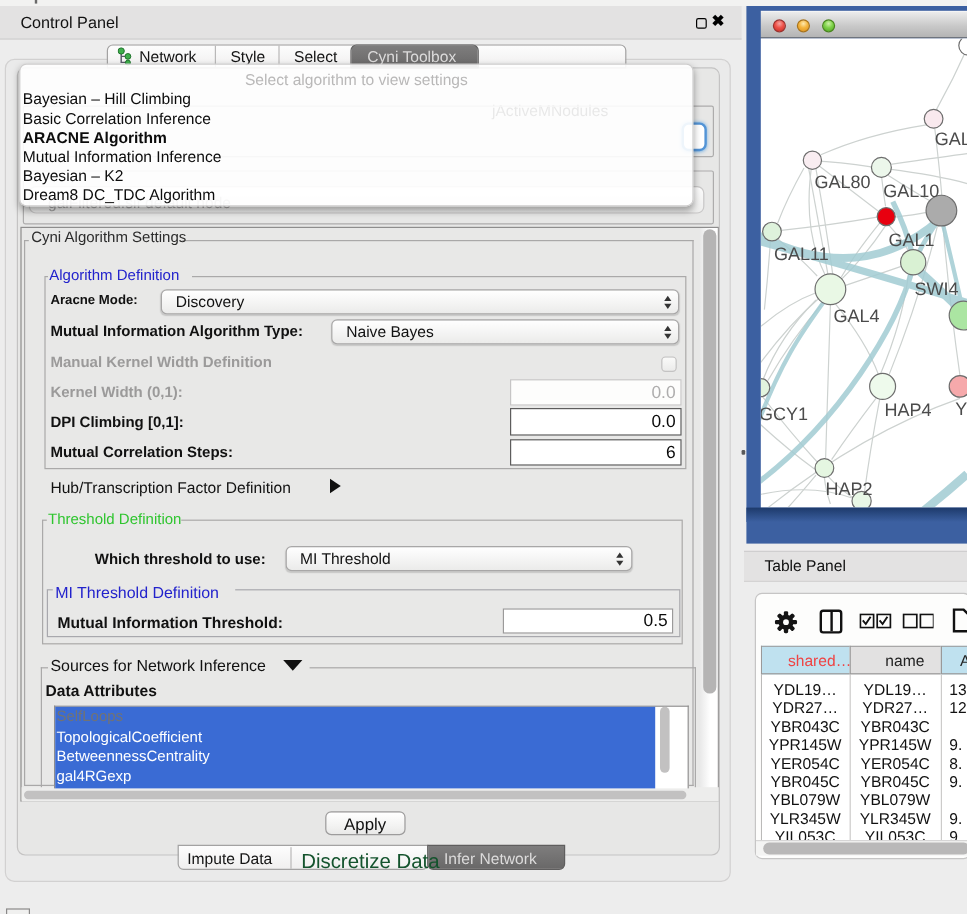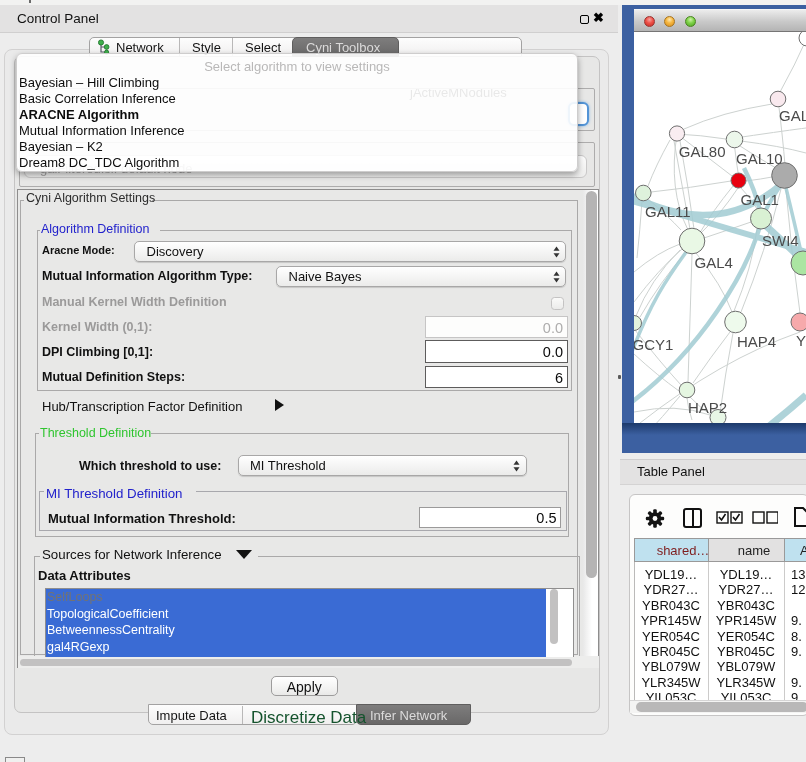--- a/index.html
+++ b/index.html
@@ -79,21 +79,21 @@
 <div class="abs" style="left:551px;top:297px;width:13px;height:13px;background:linear-gradient(#fafaf9,#ebebea);border:1px solid #c4c3c3;border-radius:3.5px;"></div>
 
 <div class="lbl bold" style="left:42px;top:320px;font-size:12.5px;color:#9b9a9a;">Kernel Width (0,1):</div>
 <div class="abs" style="left:424.5px;top:316px;width:143px;height:22px;background:#fdfdfc;border:1px solid #c6c5c5;"></div>
 <div class="lbl" style="left:424px;top:319.5px;width:139px;text-align:right;font-size:14.5px;color:#aeadad;">0.0</div>
 
 <div class="lbl bold" style="left:42px;top:345px;font-size:12.5px;color:#111;">DPI Climbing [0,1]:</div>
 <div class="abs" style="left:424.5px;top:339.5px;width:143px;height:23.5px;background:#fff;border:1.5px solid #5d5c5c;"></div>
 <div class="lbl" style="left:424px;top:344px;width:139px;text-align:right;font-size:14.5px;color:#0a0a0a;">0.0</div>
 
-<div class="lbl bold" style="left:42px;top:370px;font-size:12.5px;color:#111;">Mutual Definition Steps:</div>
+<div class="lbl bold" style="left:42px;top:370px;font-size:12.5px;color:#111;">Mutual Correlation Steps:</div>
 <div class="abs" style="left:424.5px;top:365.5px;width:143px;height:22.5px;background:#fff;border:1.5px solid #5d5c5c;"></div>
 <div class="lbl" style="left:424px;top:369.5px;width:139px;text-align:right;font-size:14.5px;color:#0a0a0a;">6</div>
 
 <div class="lbl" style="left:42px;top:399px;font-size:13px;color:#111;">Hub/Transcription Factor Definition</div>
 <div class="abs" style="left:275px;top:399px;width:0;height:0;border-left:9px solid #111;border-top:6.5px solid transparent;border-bottom:6.5px solid transparent;"></div>
 
 <div class="abs" style="left:35px;top:433px;width:534px;height:104px;border:1px solid #aaa9a9;"></div>
 <div class="abs" style="left:39px;top:427px;width:112px;height:12px;background:#e8e8e7;"></div>
 <div class="lbl" style="left:40px;top:426px;font-size:12.5px;color:#2fc52f;">Threshold Definition</div>
 
@@ -261,21 +261,21 @@
   <rect x="51" y="1" width="11" height="11" fill="none" stroke="#111" stroke-width="1.4"></rect>
 </svg>
 <svg class="abs" style="left:793px;top:506px;" width="16" height="22" viewBox="0 0 16 22">
   <path d="M2 2 h8 l5 5 v13 h-13 z" fill="none" stroke="#111" stroke-width="2"></path>
 </svg>
 
 <div class="abs" style="left:634px;top:538px;width:172px;height:163px;overflow:hidden;background:#fff;">
   <div class="abs" style="left:0;top:0;width:74px;height:24px;background:#bfe1ef;border:1px solid #9a9999;border-right:none;"></div>
   <div class="abs" style="left:74px;top:0;width:76px;height:24px;background:#e2e1e1;border:1px solid #9a9999;border-right:none;"></div>
   <div class="abs" style="left:150px;top:0;width:80px;height:24px;background:#bfe1ef;border:1px solid #9a9999;"></div>
-  <div class="lbl" style="left:12px;top:5px;width:74px;text-align:center;font-size:13px;color:#7f1d1d;">shared…</div>
+  <div class="lbl" style="left:12px;top:5px;width:74px;text-align:center;font-size:13px;color:#ef4444;">shared…</div>
   <div class="lbl" style="left:82px;top:5px;width:76px;text-align:center;font-size:13px;color:#222;">name</div>
   <div class="lbl" style="left:166px;top:5px;font-size:13px;color:#222;">Av</div>
   <div class="abs" style="left:0;top:24px;width:1px;height:139px;background:#bbbab9;"></div>
   <div class="abs" style="left:74px;top:24px;width:1px;height:139px;background:#cccbca;"></div>
   <div class="abs" style="left:150px;top:24px;width:1px;height:139px;background:#cccbca;"></div>
   <div id="rows">
       <div class="lbl" style="left:0;top:29.0px;width:74px;text-align:center;font-size:13px;color:#111;">YDL19…</div>
       <div class="lbl" style="left:74px;top:29.0px;width:76px;text-align:center;font-size:13px;color:#111;">YDL19…</div>
       <div class="lbl" style="left:157px;top:29.0px;font-size:13px;color:#111;">13…</div>
       <div class="lbl" style="left:0;top:44.4px;width:74px;text-align:center;font-size:13px;color:#111;">YDR27…</div>

